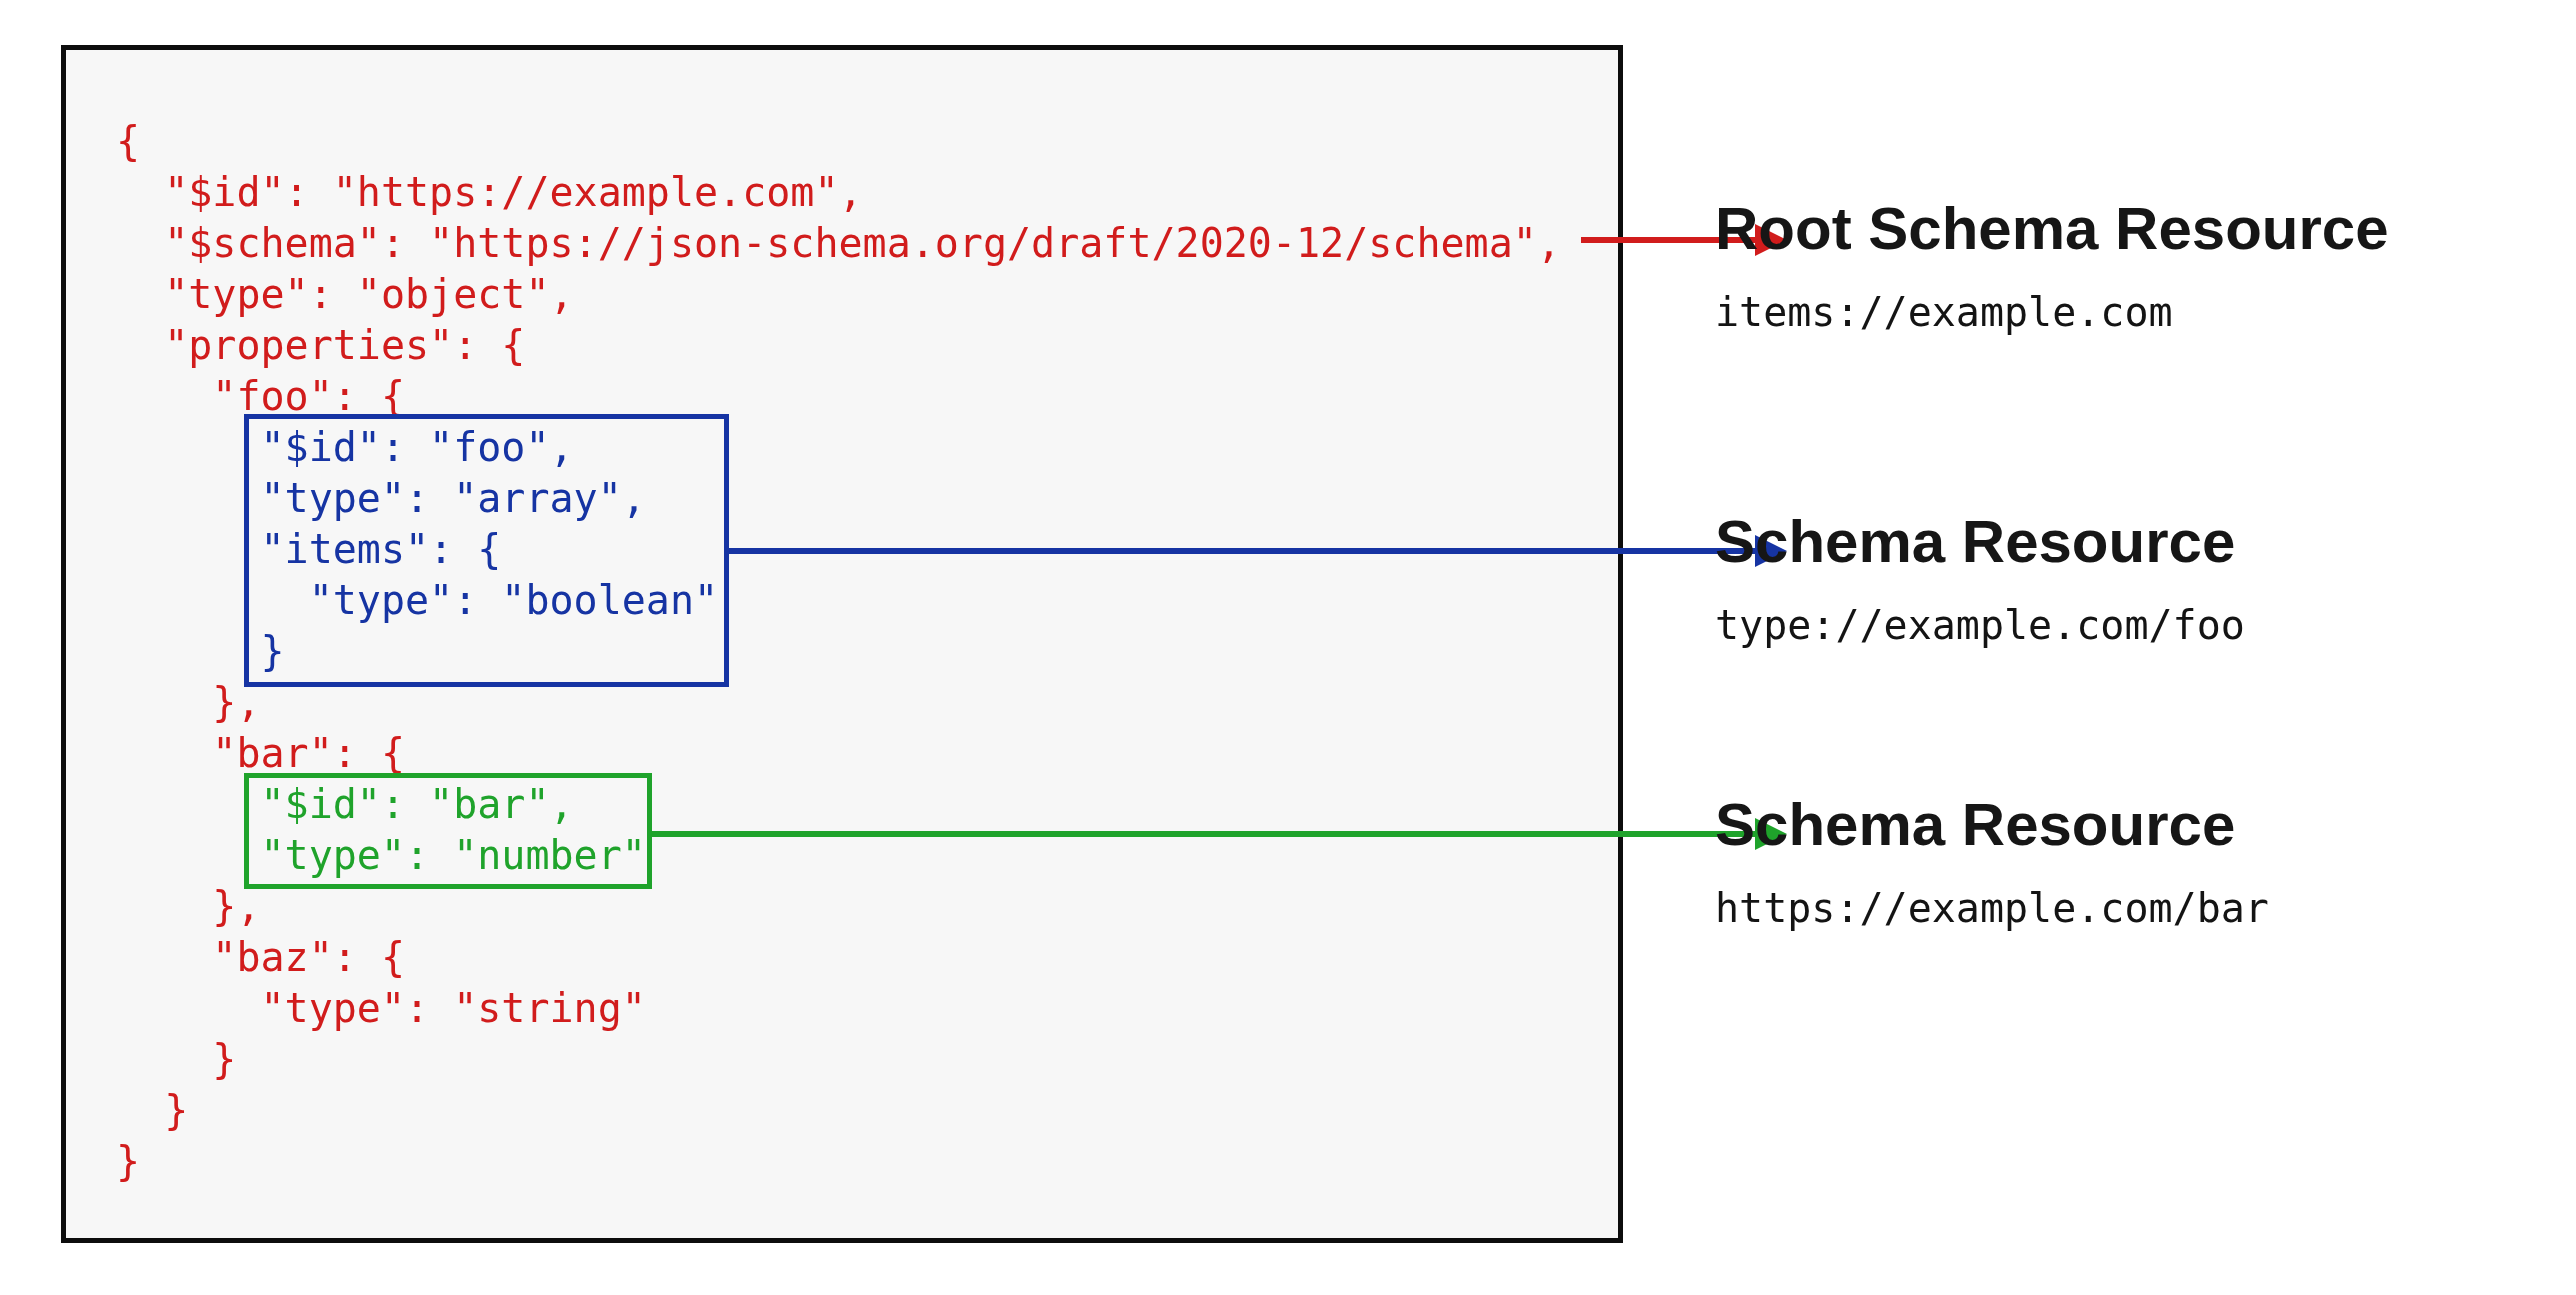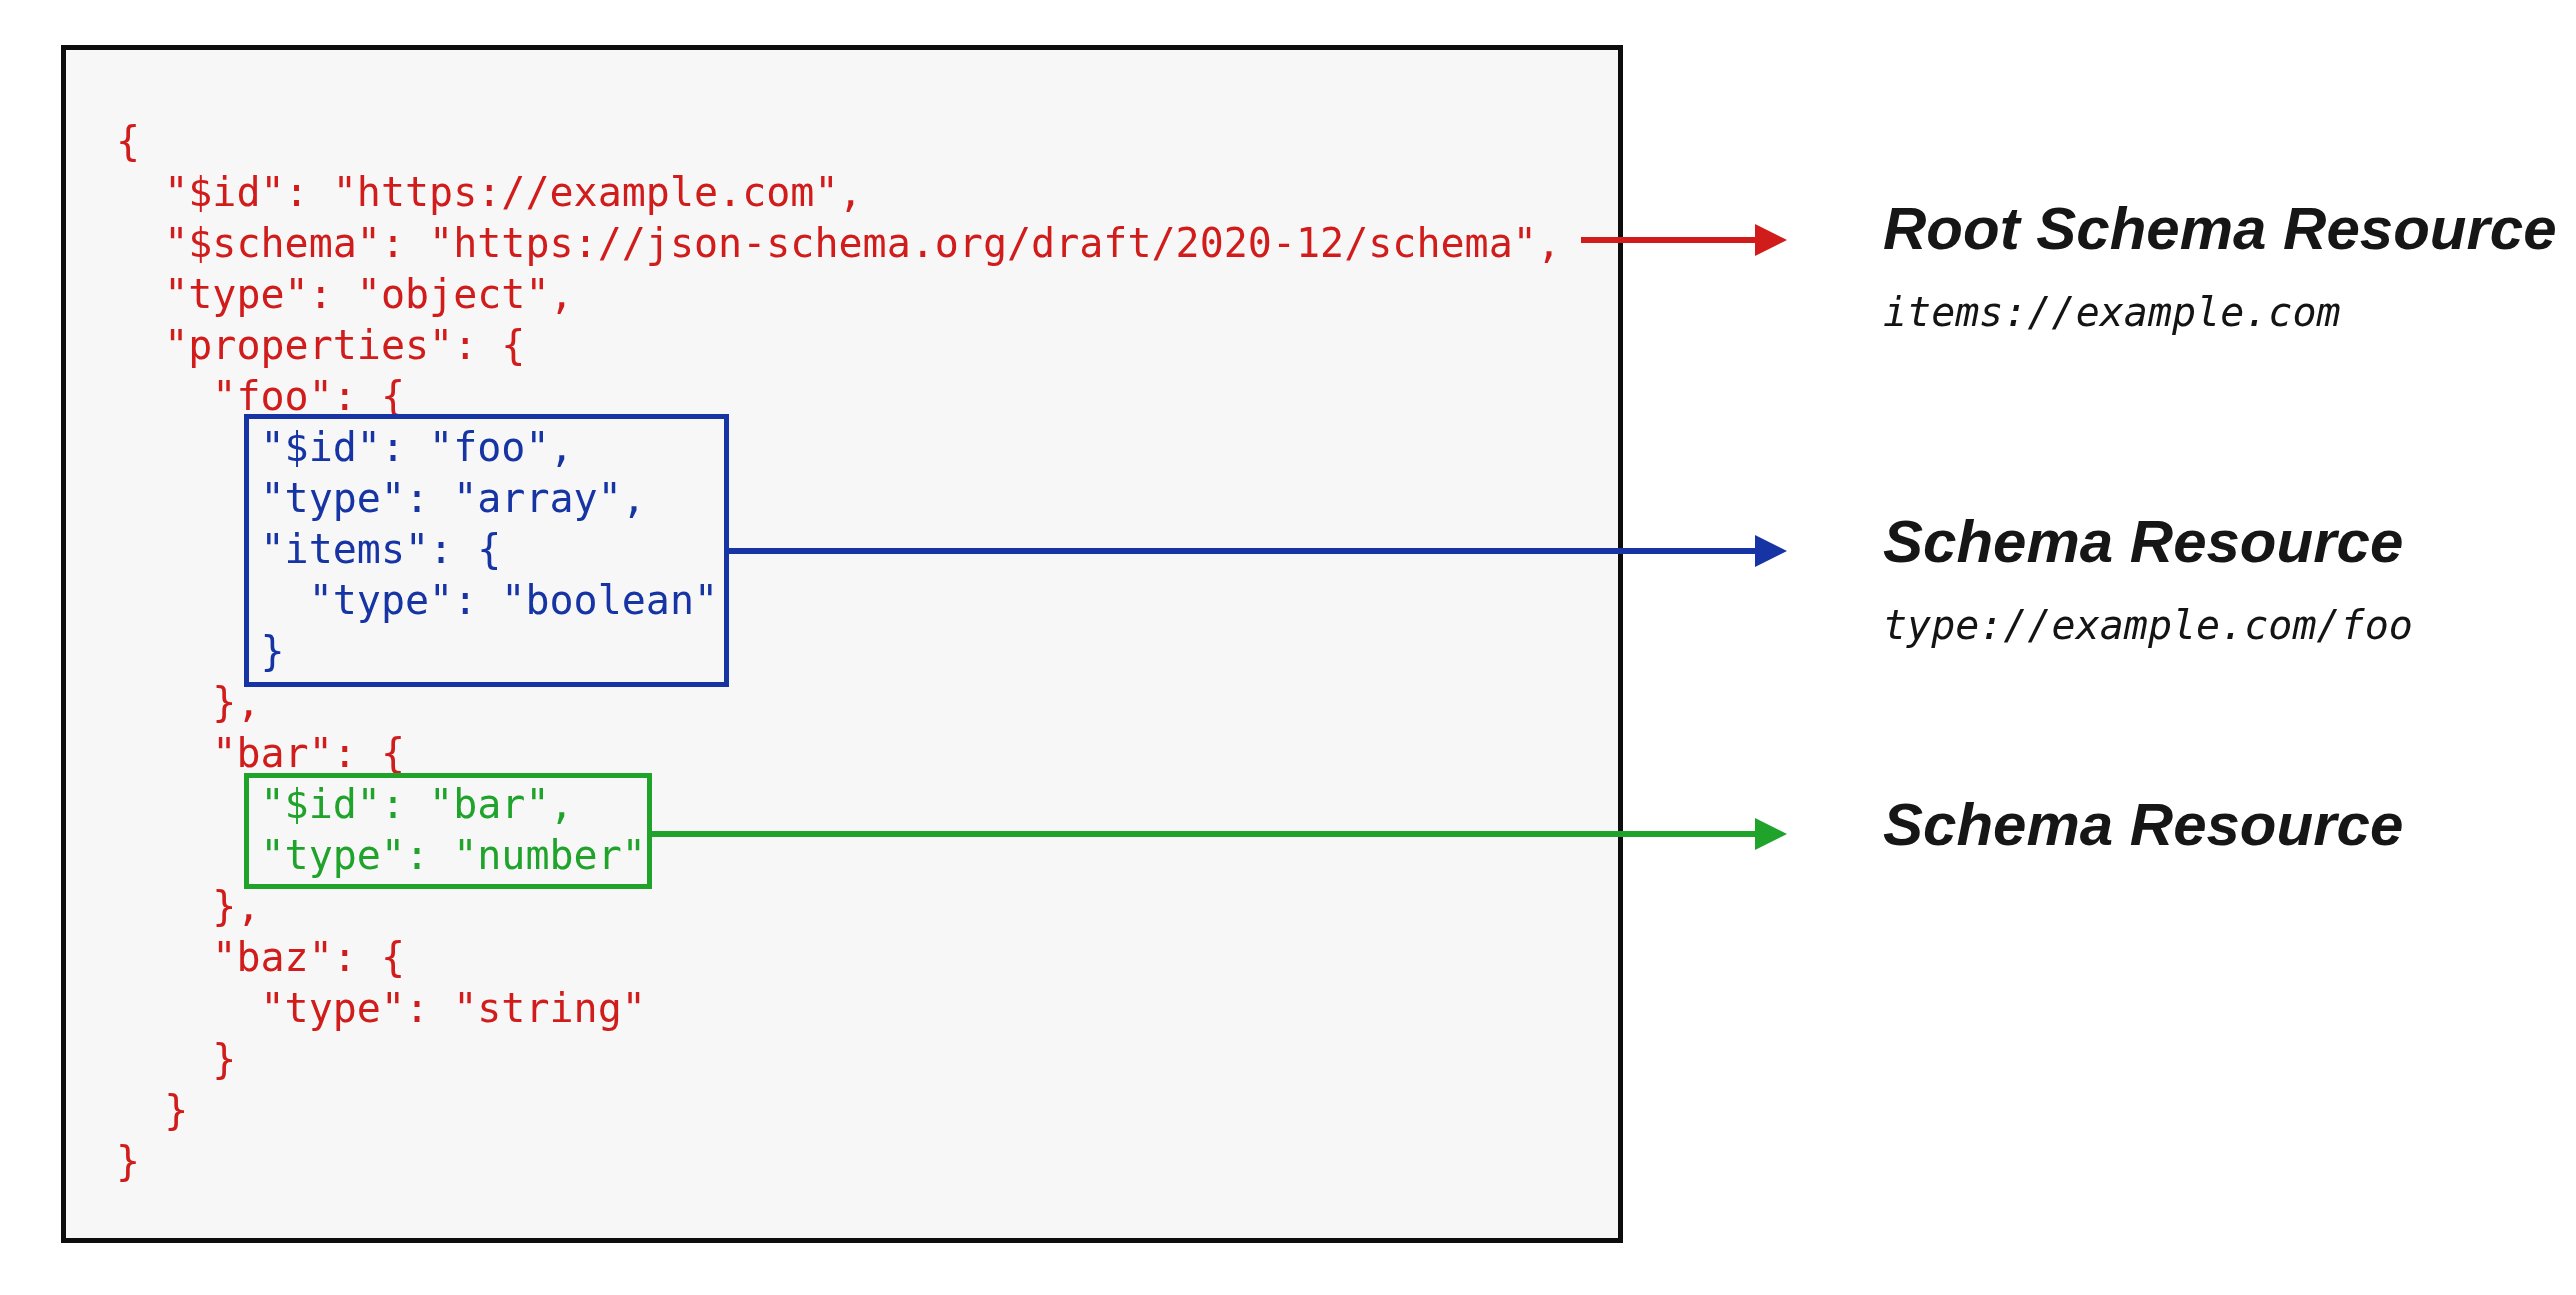--- a/index.html
+++ b/index.html
@@ -76,21 +76,21 @@
     border-bottom: 16px solid transparent;
   }
   .arrow-red .arrow-line  { left: 1581px; top: 237px; width: 174px; background: #d11c1c; }
   .arrow-red .arrow-head  { left: 1755px; top: 224px; border-left: 32px solid #d11c1c; }
   .arrow-blue .arrow-line { left: 727px; top: 548px; width: 1028px; background: #1634a3; }
   .arrow-blue .arrow-head { left: 1755px; top: 535px; border-left: 32px solid #1634a3; }
   .arrow-green .arrow-line{ left: 650px;  top: 831px; width: 1105px; background: #1fa32b; }
   .arrow-green .arrow-head{ left: 1755px; top: 818px; border-left: 32px solid #1fa32b; }
 
   
-  .annotation { position: absolute; left: 1883px; font-style: italic; }
+  .annotation { position: absolute; left: 1715px; }
   .annotation .title {
     font-family: "Liberation Sans", sans-serif;
     font-weight: bold;
     font-size: 60px;
     line-height: 60px;
     color: #161616;
     white-space: nowrap;
   }
   .annotation .url {
     position: absolute;
@@ -134,16 +134,17 @@
   <div class="annotation" id="annotation-root">
     <div class="title">Root Schema Resource</div>
     <div class="url">items://example.com</div>
   </div>
   <div class="annotation" id="annotation-foo">
     <div class="title">Schema Resource</div>
     <div class="url">type://example.com/foo</div>
   </div>
   <div class="annotation" id="annotation-bar">
     <div class="title">Schema Resource</div>
+    <div class="url">https://example.com/bar</div>
   </div>
 
 </div>
 
 
 </body></html>

